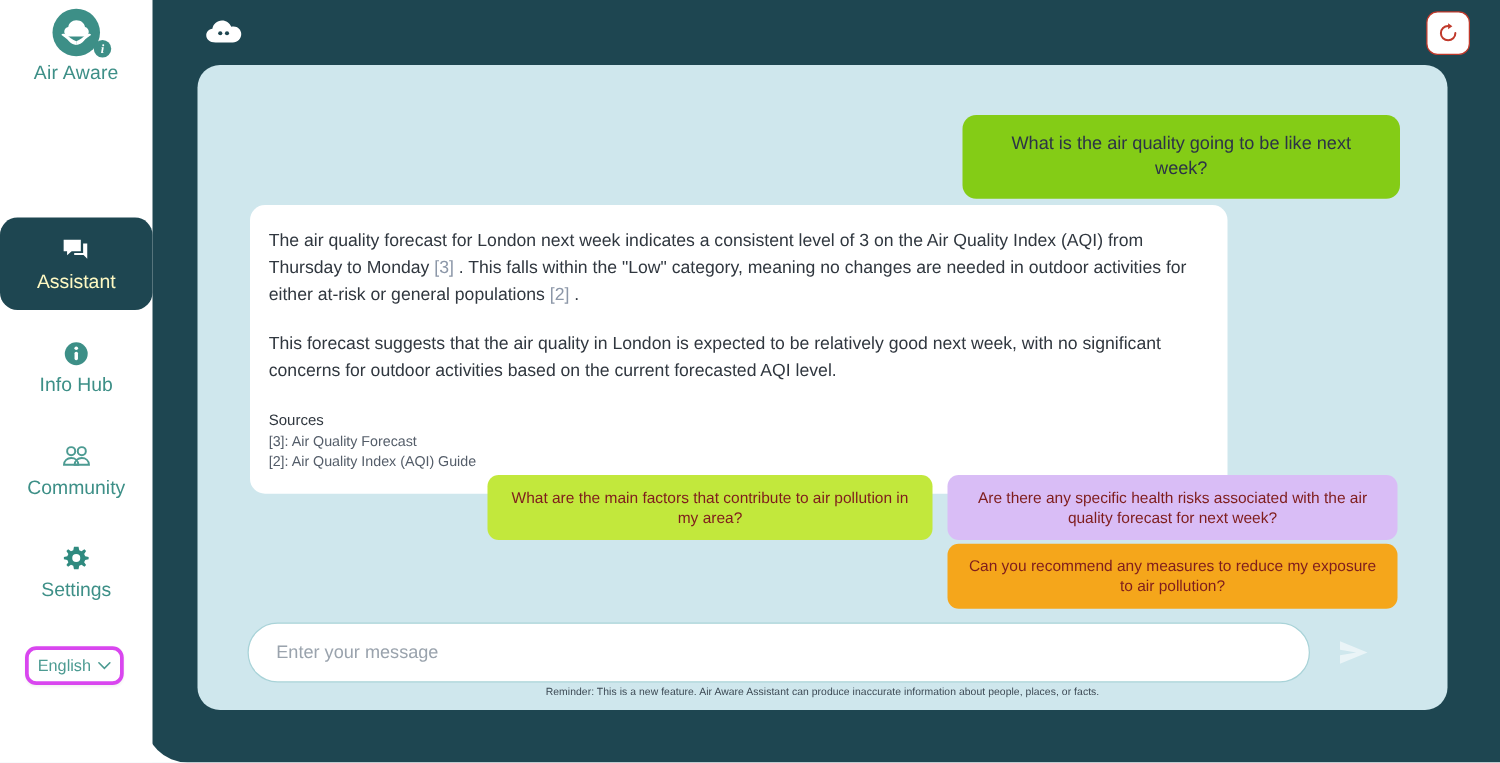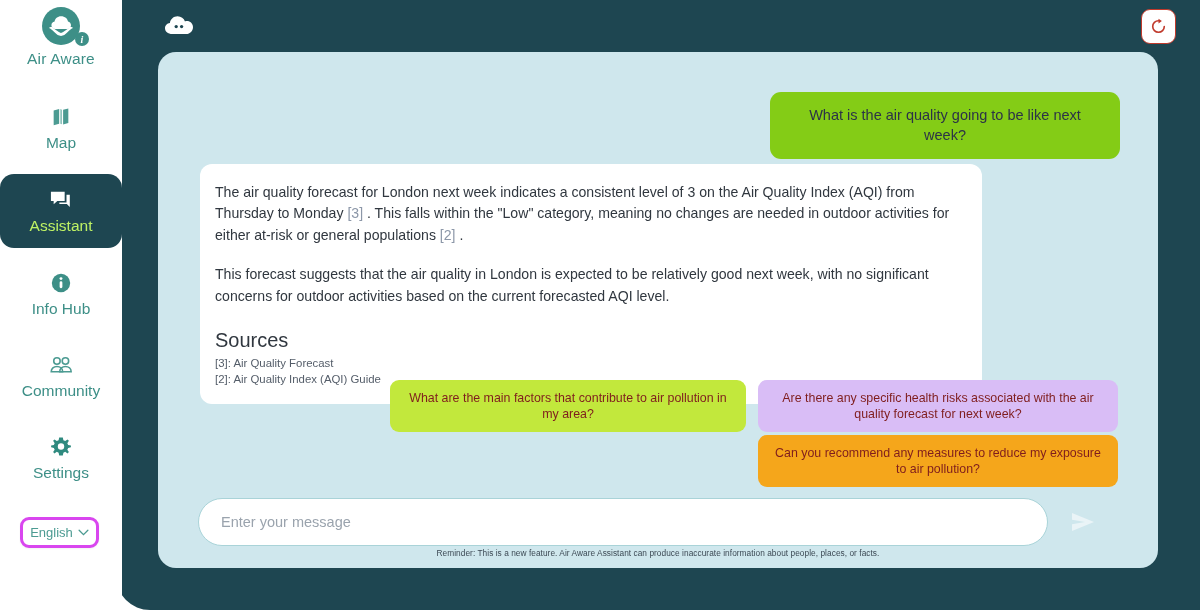--- a/index.html
+++ b/index.html
@@ -53,21 +53,21 @@
     align-items: center; justify-content: center;
     gap: 5px;
     color: #3d8f87;
     cursor: pointer;
     border-radius: 0 14px 14px 0;
   }
   .nav-item .nav-icon { height: 24px; display: flex; align-items: center; justify-content: center; }
   .nav-item .nav-label { font-size: 15.5px; }
   .nav-item.active {
     background: #1e4651;
-    color: #bef264;
+    color: #fef9c3;
     border-radius: 14px;
   }
   .nav-item.active .nav-label { font-size: 15.5px; }
 
   .lang-select {
     position: absolute; left: 20px; top: 517px;
     width: 79px; height: 31px;
     background: #ffffff;
     border: 3px solid #d946ef;
     border-radius: 9px;
@@ -133,21 +133,21 @@
     padding: 18px 15px 16px 15px;
   }
   .msg-bot p {
     font-size: 14.1px; color: #30373f; line-height: 1.52;
   }
   .msg-bot p + p { margin-top: 18px; }
   .cite { color: #8c97a8; }
 
   .sources-title {
     margin-top: 22px;
-    font-size: 20px; color: #30373f;
+    font-size: 12px; color: #30373f;
   }
   .sources-list { margin-top: 4px; }
   .source-line {
     font-size: 11.4px; color: #545d69; line-height: 1.38;
   }
   .source-line .src-idx { color: #545d69; }
 
   
   .chip {
     position: absolute;
@@ -263,30 +263,20 @@
             <path d="M15 5.2 C11.6 5.2 9.0 7.6 8.6 10.6 C6.8 10.9 5.4 12.4 5.4 14.3 C5.4 16.4 7.1 18.1 9.2 18.1 L21.2 18.1 C23.3 18.1 25 16.4 25 14.3 C25 12.5 23.7 11.0 22.0 10.6 C21.5 7.5 19.0 5.2 15 5.2 Z" fill="#ffffff"></path>
             <path d="M3.0 17.0 C3.0 17.0 6.0 18.4 8.8 21.6 C10.6 23.6 12.6 24.9 15 24.9 L15 22.0 C12.2 21.0 9.0 18.2 6.4 16.4 C5.2 15.6 3.6 15.9 3.0 17.0 Z" fill="#ffffff"></path>
             <path d="M27.0 17.0 C27.0 17.0 24.0 18.4 21.2 21.6 C19.4 23.6 17.4 24.9 15 24.9 L15 22.0 C17.8 21.0 21.0 18.2 23.6 16.4 C24.8 15.6 26.4 15.9 27.0 17.0 Z" fill="#ffffff"></path>
           </svg>
         </div>
         <div class="logo-badge">i</div>
       </div>
       <div class="brand-name">Air Aware</div>
     </div>
 
-    <div class="nav-item" style="top:92px">
-      <span class="nav-icon">
-        <svg width="22" height="22" viewBox="0 0 24 24">
-          <path d="M4 5 L10 3.2 L10 19.4 L4 21 Z" fill="#4c9b92"></path>
-          <path d="M11.2 3.2 L11.2 19.4 L13.1 20 L13.1 4 Z" fill="#8fc4bd"></path>
-          <path d="M14.3 4.2 L20 2.6 L20 18.6 L14.3 20.2 Z" fill="#4c9b92"></path>
-        </svg>
-      </span>
-      <span class="nav-label">Map</span>
-    </div>
 
     <div class="nav-item active" style="top:174px;height:74px">
       <span class="nav-icon">
         <svg width="24" height="22" viewBox="0 0 26 24">
           <path d="M2 3 L17 3 L17 13 L9 13 L5 16.6 L5 13 L2 13 Z" fill="#ffffff"></path>
           <path d="M19 6.4 L22.6 6.4 L22.6 16.2 L22.6 19.6 L19.4 16.4 L11.2 16.4 L11.2 14.6 L19 14.6 Z" fill="#ffffff"></path>
         </svg>
       </span>
       <span class="nav-label">Assistant</span>
     </div>

